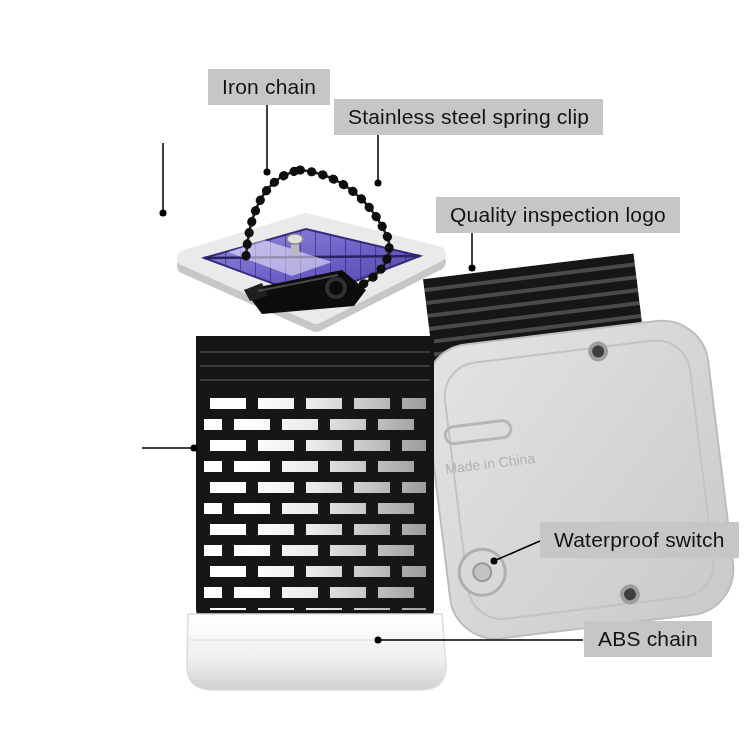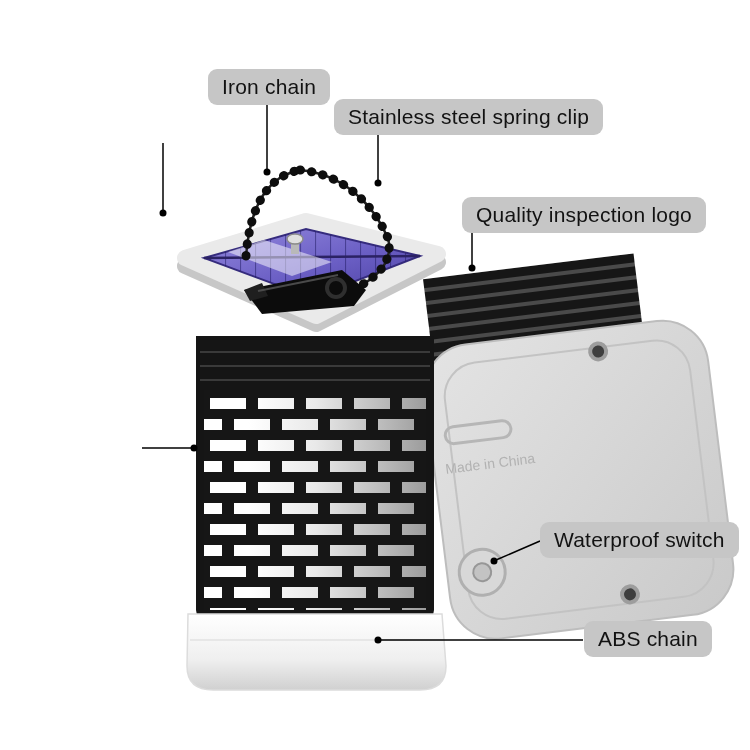--- a/index.html
+++ b/index.html
@@ -3,21 +3,21 @@
 <meta charset="utf-8">
 <style>
   html,body{margin:0;padding:0;background:#ffffff;}
   .stage{
     position:relative;width:750px;height:750px;background:#ffffff;
     font-family:"Liberation Sans",sans-serif;overflow:hidden;
   }
   .stage svg{position:absolute;left:0;top:0;}
   .callout{
     position:absolute;background:#c6c6c6;color:#121212;
-    border-radius:9px;padding:3px 14px;font-size:21px;line-height:1.45;
+    border-radius:0;padding:3px 14px;font-size:21px;line-height:1.45;
     white-space:nowrap;letter-spacing:.2px;text-align:right;
   }
 </style>
 </head>
 <body>
 
 <div class="stage">
 
   <svg width="750" height="750" viewBox="0 0 750 750">
     <defs>
@@ -157,19 +157,19 @@
           <circle cx="378" cy="640" r="3.5" stroke="none"></circle>
       </g>
     </g>
   </svg>
 
   <div class="callout" style="left:208px;top:69px">Iron chain</div>
 
 
   <div class="callout" style="left:334px;top:99px">Stainless steel spring clip</div>
 
-  <div class="callout" style="left:462px;top:197px">Quality inspection logo</div>
+  <div class="callout" style="left:436px;top:197px">Quality inspection logo</div>
 
 
   <div class="callout" style="left:540px;top:522px">Waterproof switch</div>
 
   <div class="callout" style="left:584px;top:621px">ABS chain</div>
 </div>
 
 </body></html>

